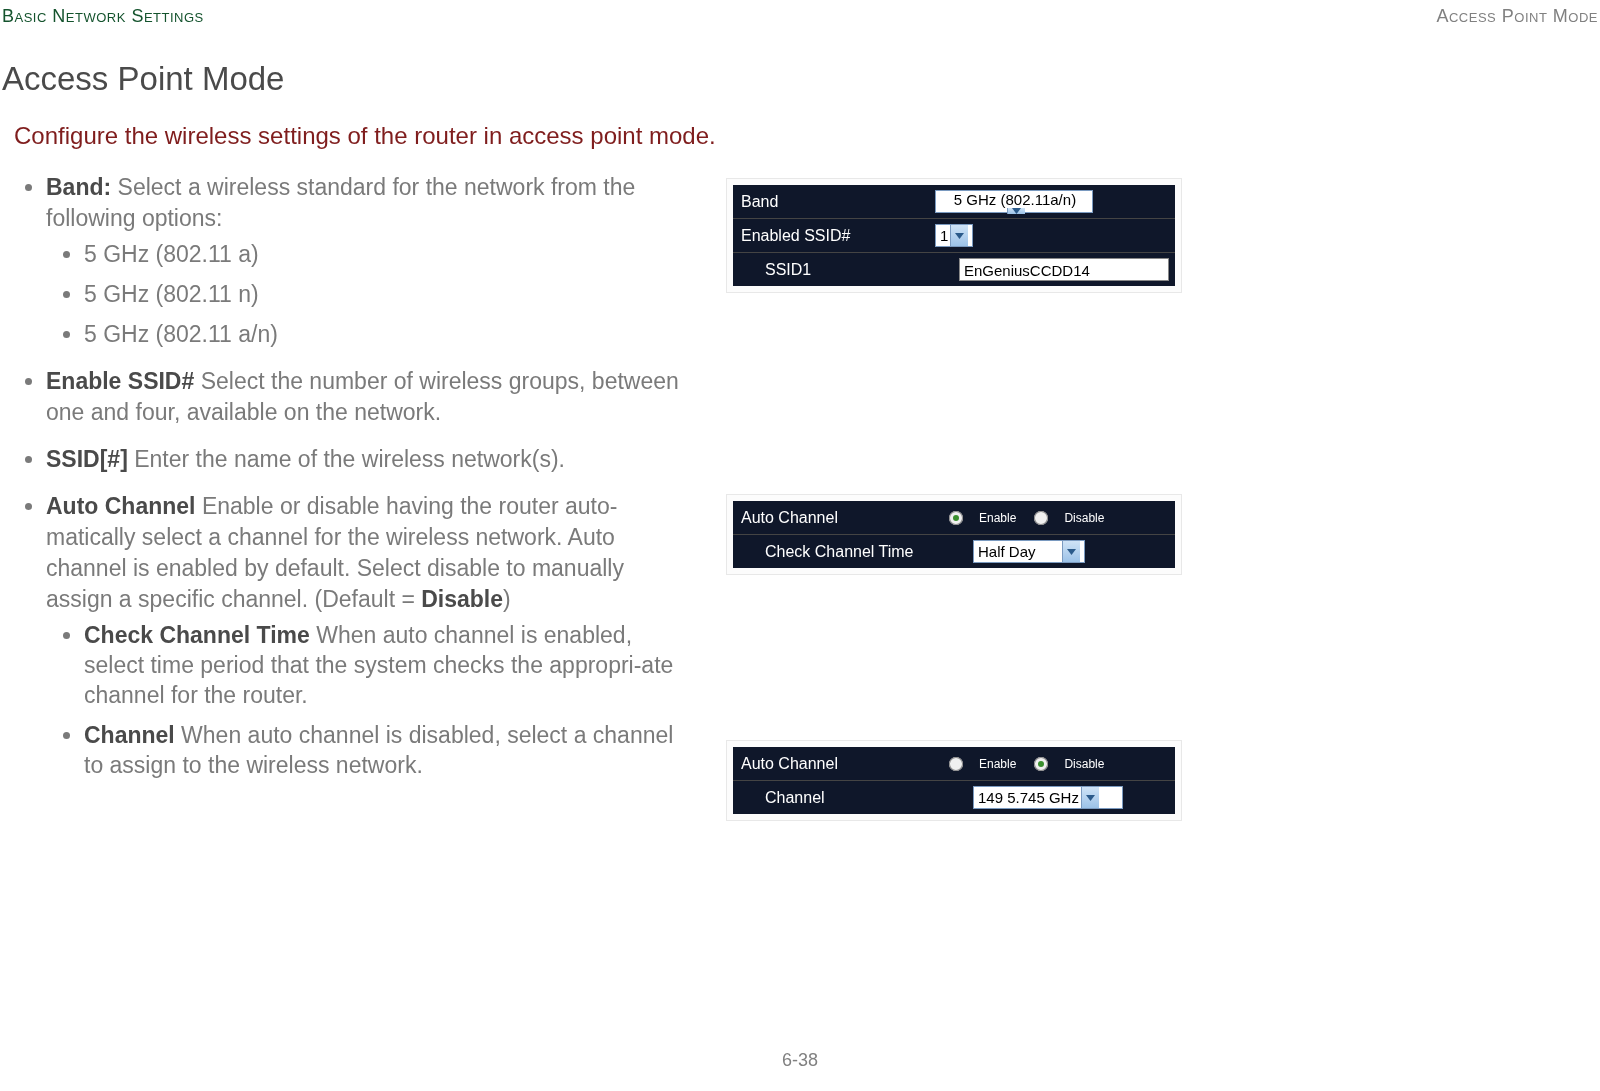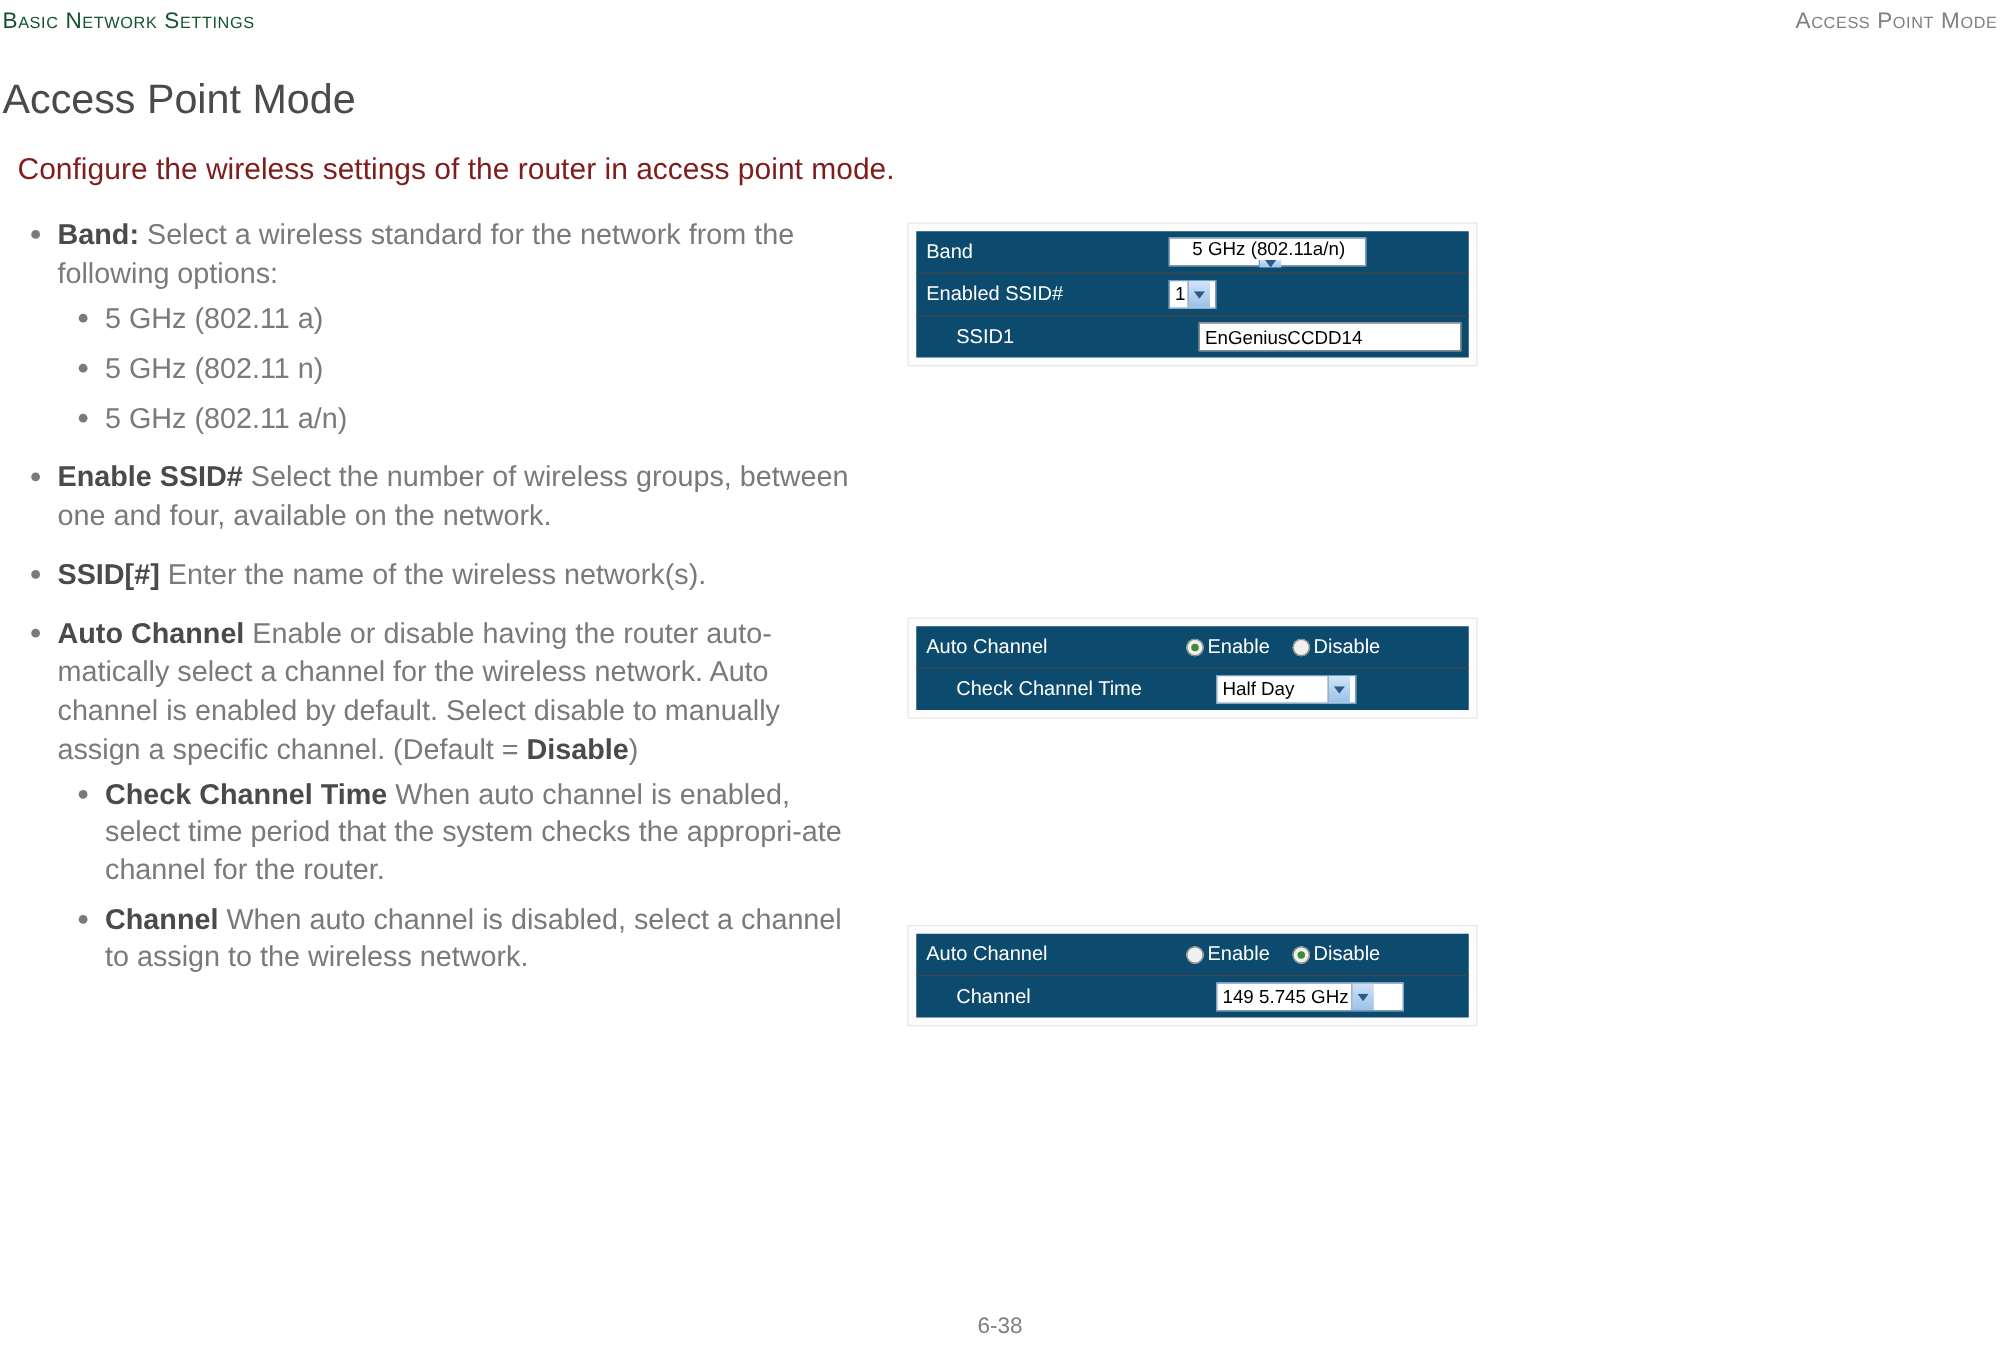--- a/index.html
+++ b/index.html
@@ -92,21 +92,21 @@
   }
   
   .panel {
     position: absolute;
     background: #fcfcfc;
     padding: 6px;
     box-sizing: border-box;
     border: 1px solid #e8e8e8;
   }
   .panel-inner {
-    background: #0c4a6e;
+    background: #0f172a;
     width: 100%;
   }
   .row {
     display: flex;
     align-items: center;
     height: 33px;
     border-bottom: 1px solid #444;
   }
   .row:last-child { border-bottom: none; padding-left: 24px; }
   .row .label {
@@ -154,22 +154,22 @@
     line-height: 23px;
     padding: 0 4px;
     border: 1px solid #888;
     box-sizing: border-box;
     width: 210px;
   }
   .radio {
     display: inline-flex;
     align-items: center;
     color: #fff;
-    font-size: 16px;
-    gap: 3px;
+    font-size: 12px;
+    gap: 16px;
     justify-content: space-between;
   }
   .radio .dot {
     width: 14px;
     height: 14px;
     border-radius: 50%;
     background: #f0f0f0;
     box-shadow: inset 0 0 0 1px #888;
     display: inline-flex;
     align-items: center;

